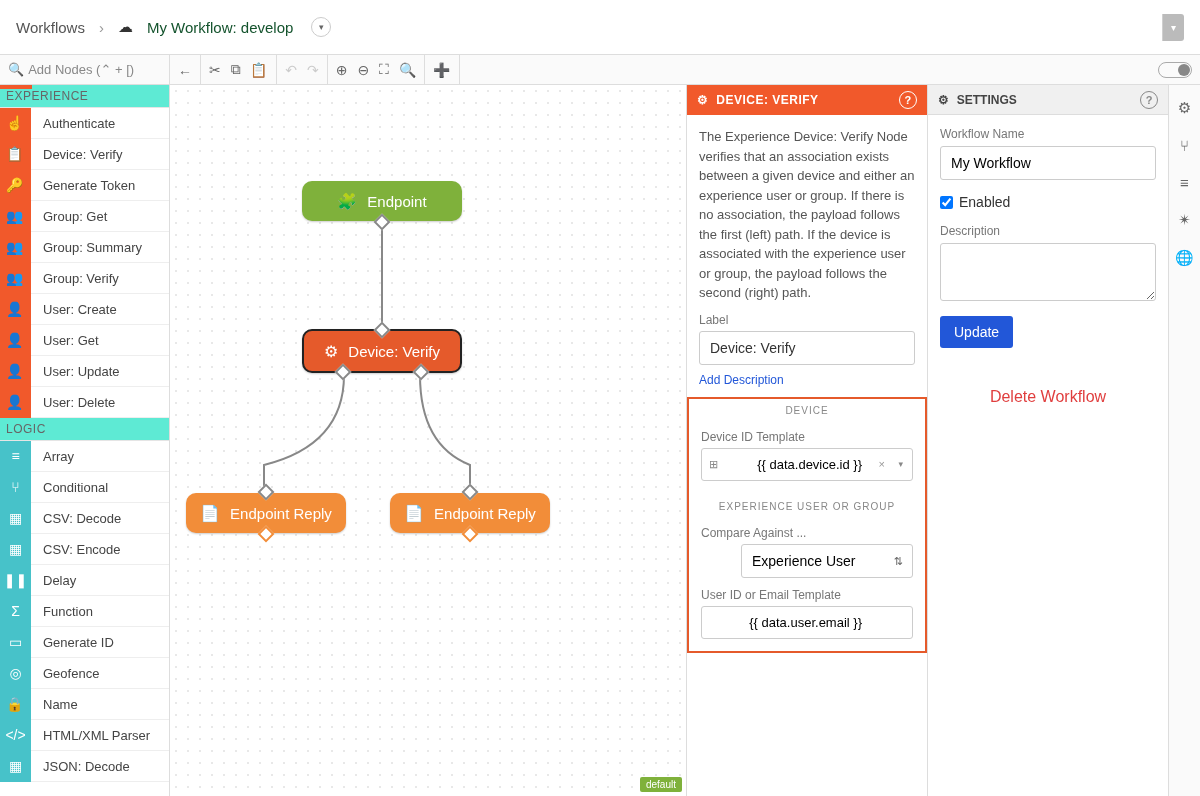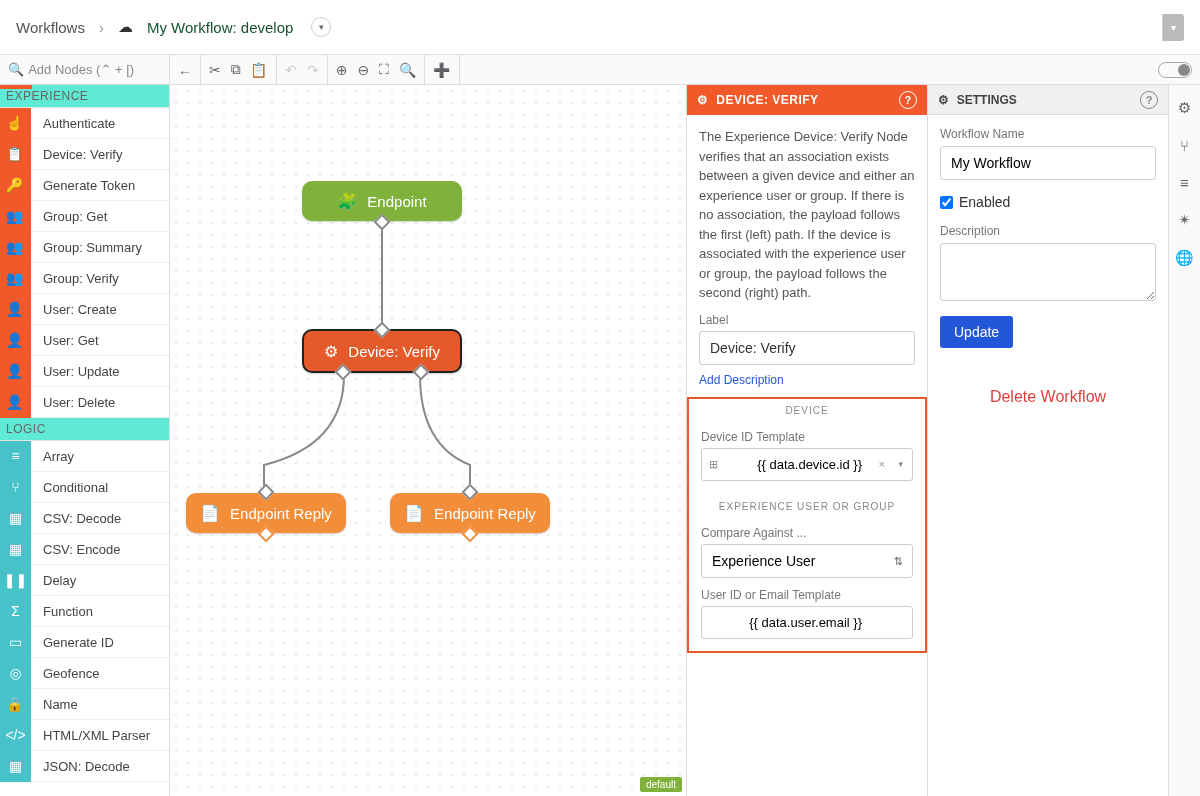--- a/index.html
+++ b/index.html
@@ -64,21 +64,21 @@
 .np-link { color: #2257d8; font-size: 12px; cursor: pointer; margin-top: 8px; display: inline-block; }
 .np-section { border: 2px solid #e55a2b; margin: 10px -12px 0 -12px; padding: 0 12px 12px 12px; }
 .np-section-h { text-align: center; font-size: 10px; letter-spacing: 1px; color: #888; padding: 6px 0; }
 .np-text { font-size: 13px; line-height: 1.5; color: #555; margin: 6px 0; }
 .combo { position: relative; }
 .combo input { width: 100%; border: 1px solid #ccc; border-radius: 3px; padding: 8px 50px 8px 28px; font-size: 13px; text-align: right; }
 .combo .cicon { position: absolute; left: 8px; top: 50%; transform: translateY(-50%); font-size: 11px; color: #888; }
 .combo .cx { position: absolute; right: 28px; top: 50%; transform: translateY(-50%); color: #999; font-size: 11px; cursor: pointer; }
 .combo .cdd { position: absolute; right: 10px; top: 50%; transform: translateY(-50%); color: #888; font-size: 9px; cursor: pointer; }
 .np-select { width: 100%; border: 1px solid #ccc; border-radius: 3px; padding: 8px 10px; font-size: 14px; background: #fff; appearance: none; position: relative; }
-.sel-wrap { position: relative; }
+.sel-wrap { position: relative; margin-left: 40px; }
 .sel-wrap::after { content: "⇅"; position: absolute; right: 10px; top: 50%; transform: translateY(-50%); font-size: 11px; color: #666; pointer-events: none; }
 
 
 .settings-panel { width: 241px; border-left: 1px solid #ddd; display: flex; flex-direction: column; }
 .sp-head { height: 30px; background: #f0f0f0; display: flex; align-items: center; padding: 0 10px; gap: 8px; font-size: 12px; font-weight: 600; color: #444; border-bottom: 1px solid #ddd; }
 .sp-head .hspacer { flex: 1; }
 .sp-head .help { width: 18px; height: 18px; border: 1.5px solid #888; color: #888; border-radius: 50%; display: flex; align-items: center; justify-content: center; font-size: 11px; }
 .sp-body { padding: 12px; }
 .sp-label { font-size: 12px; color: #777; margin-bottom: 5px; }
 .sp-input { width: 100%; border: 1px solid #ccc; border-radius: 3px; padding: 8px 10px; font-size: 14px; }

